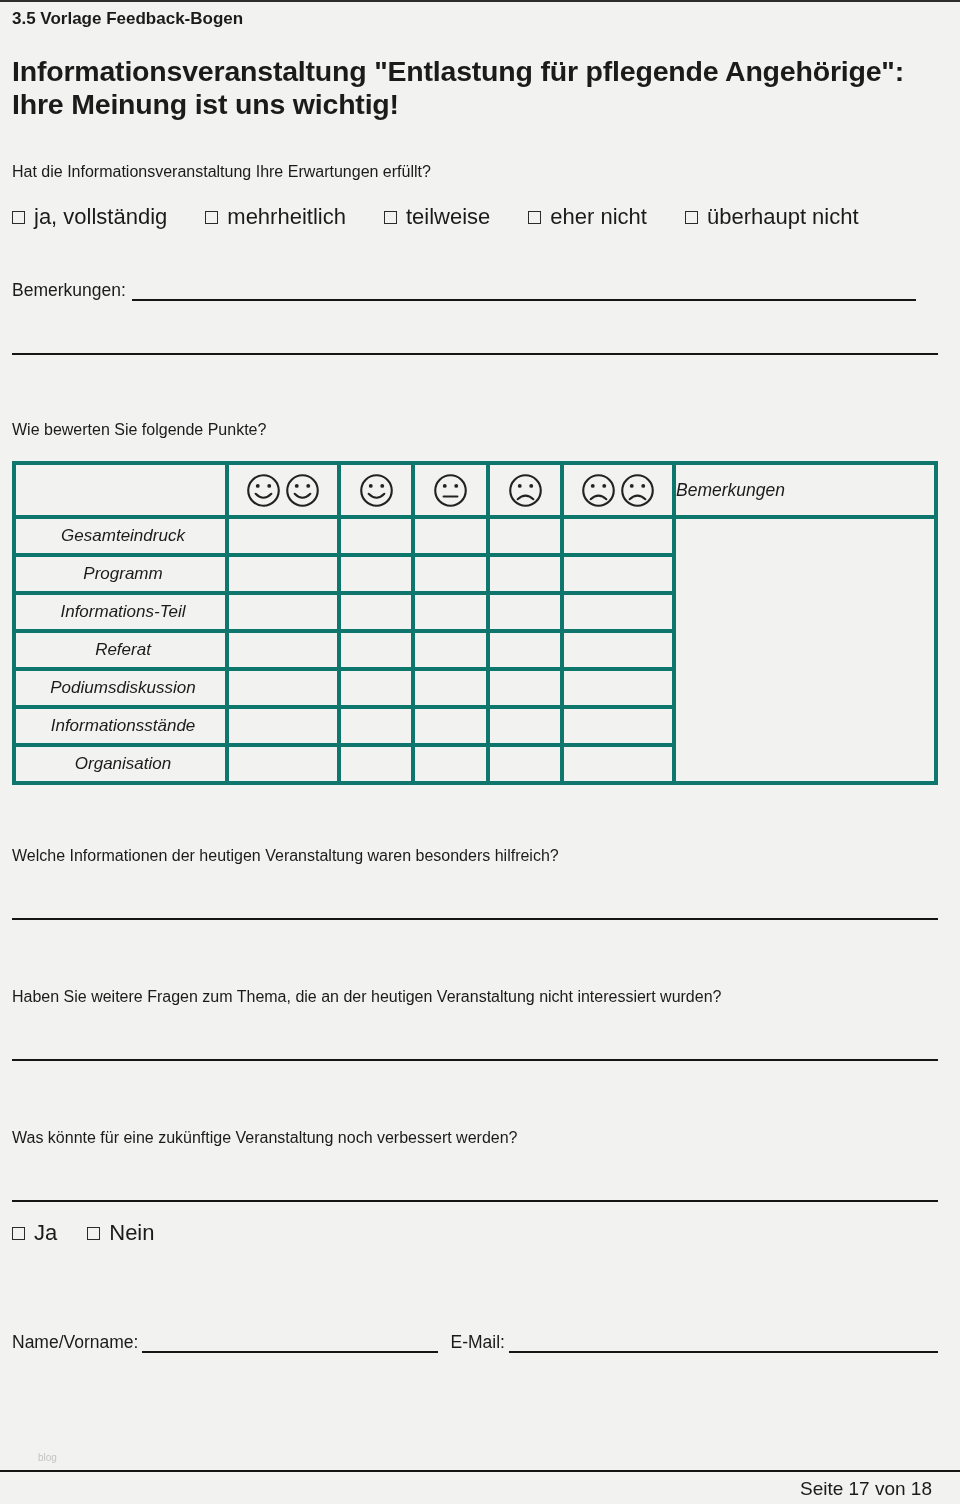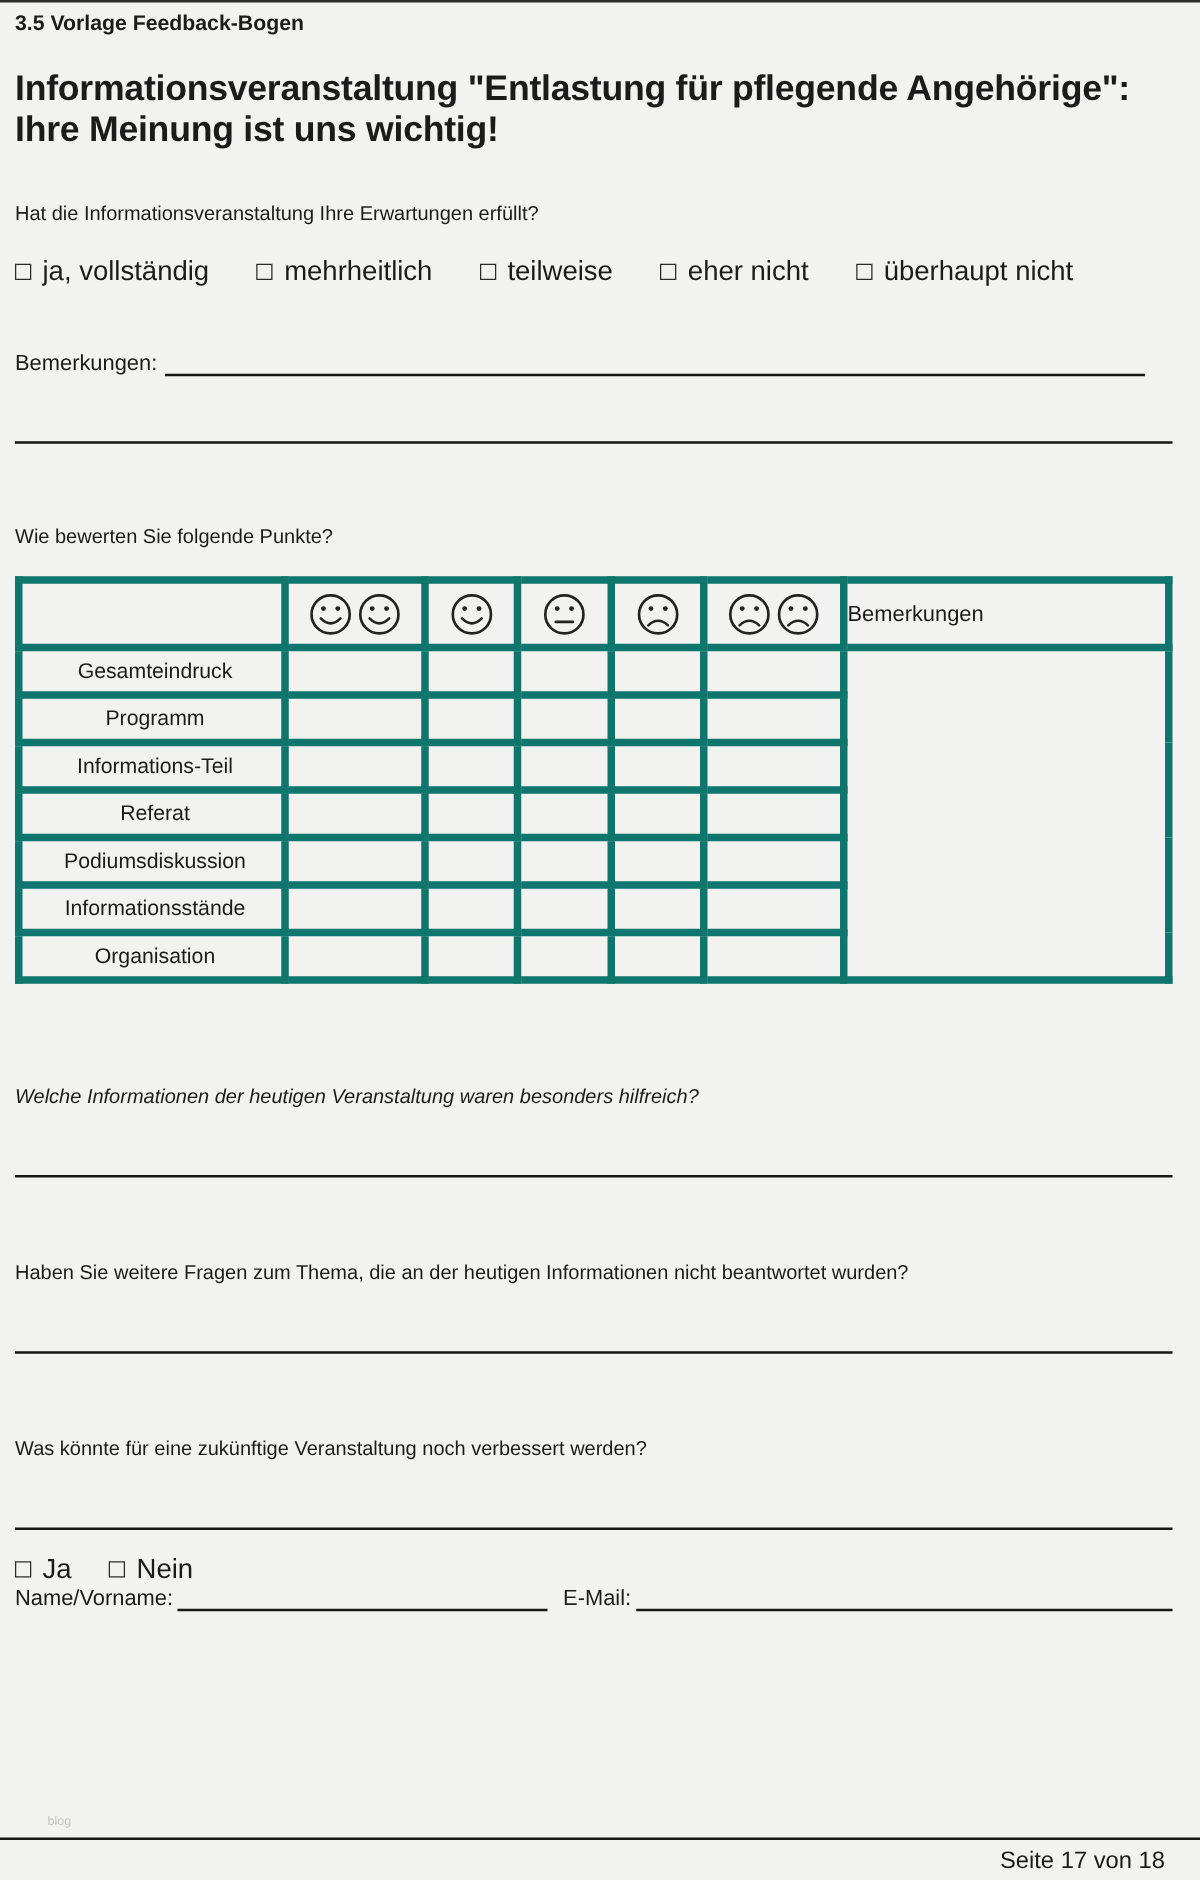--- a/index.html
+++ b/index.html
@@ -76,51 +76,53 @@
   #remarks-line2 { margin-top: 52px; }
   #q2 { margin-top: 64px; }
 
   table.rating {
     border-collapse: collapse;
     width: 100%;
     table-layout: fixed;
     margin-top: 21px;
   }
   .rating th, .rating td {
-    border: 6px solid #0f766e;
+    border: 4px solid #0f766e;
     padding: 0;
+    font-style: italic;
   }
   .rating thead th { height: 54px; font-weight: normal; vertical-align: middle; }
   .smiley-pair { display: flex; justify-content: center; align-items: center; gap: 2px; }
   .smiley { width: 37px; height: 37px; display: block; }
   .bem-header {
     text-align: left;
     padding-left: 12px;
     font-size: 17.5px;
   }
   .rating td.row-label {
     height: 38px;
     font-size: 17px;
     text-align: center;
     vertical-align: middle;
     padding-left: 5px;
   }
   .rating td.rating-cell { height: 38px; cursor: pointer; }
   .rating td.remarks-cell { background: transparent; }
 
   .oq-label { margin-top: 66px; }
-  #q3 { margin-top: 80px; font-style: italic; }
+  #q3 { margin-top: 60px; }
   .oq-line { margin-top: 52px; }
 
   #newsletter-q { margin-top: 66px; }
   .newsletter-options { margin-top: 18px; gap: 30px; }
 
   .contact-row {
     display: flex;
     align-items: flex-end;
+    margin-top: 86px;
     font-size: 17.5px;
     line-height: 21px;
   }
   .name-line { width: 296px; margin-left: 4px; }
   .email-label { margin-left: 12px; }
   .email-line { flex: 1; margin-left: 4px; }
 
   .watermark {
     position: absolute;
     left: 38px; top: 1452px;
@@ -319,21 +321,21 @@
         <td class="rating-cell"></td>
         <td class="rating-cell"></td>
         <td class="rating-cell"></td>
       </tr>
     </tbody>
   </table>
 
   <div class="question oq-label" id="q3">Welche Informationen der heutigen Veranstaltung waren besonders hilfreich?</div>
   <div class="full-line oq-line"></div>
 
-  <div class="question oq-label">Haben Sie weitere Fragen zum Thema, die an der heutigen Informationen nicht beantwortet wurden?</div>
+  <div class="question oq-label">Haben Sie weitere Fragen zum Thema, die an der heutigen Veranstaltung nicht interessiert wurden?</div>
   <div class="full-line oq-line"></div>
 
   <div class="question oq-label">Was könnte für eine zukünftige Veranstaltung noch verbessert werden?</div>
   <div class="full-line oq-line"></div>
 
   <div class="options-row newsletter-options">
     <div class="option">
       <span class="checkbox"></span>
       <span>Ja</span>
     </div>

